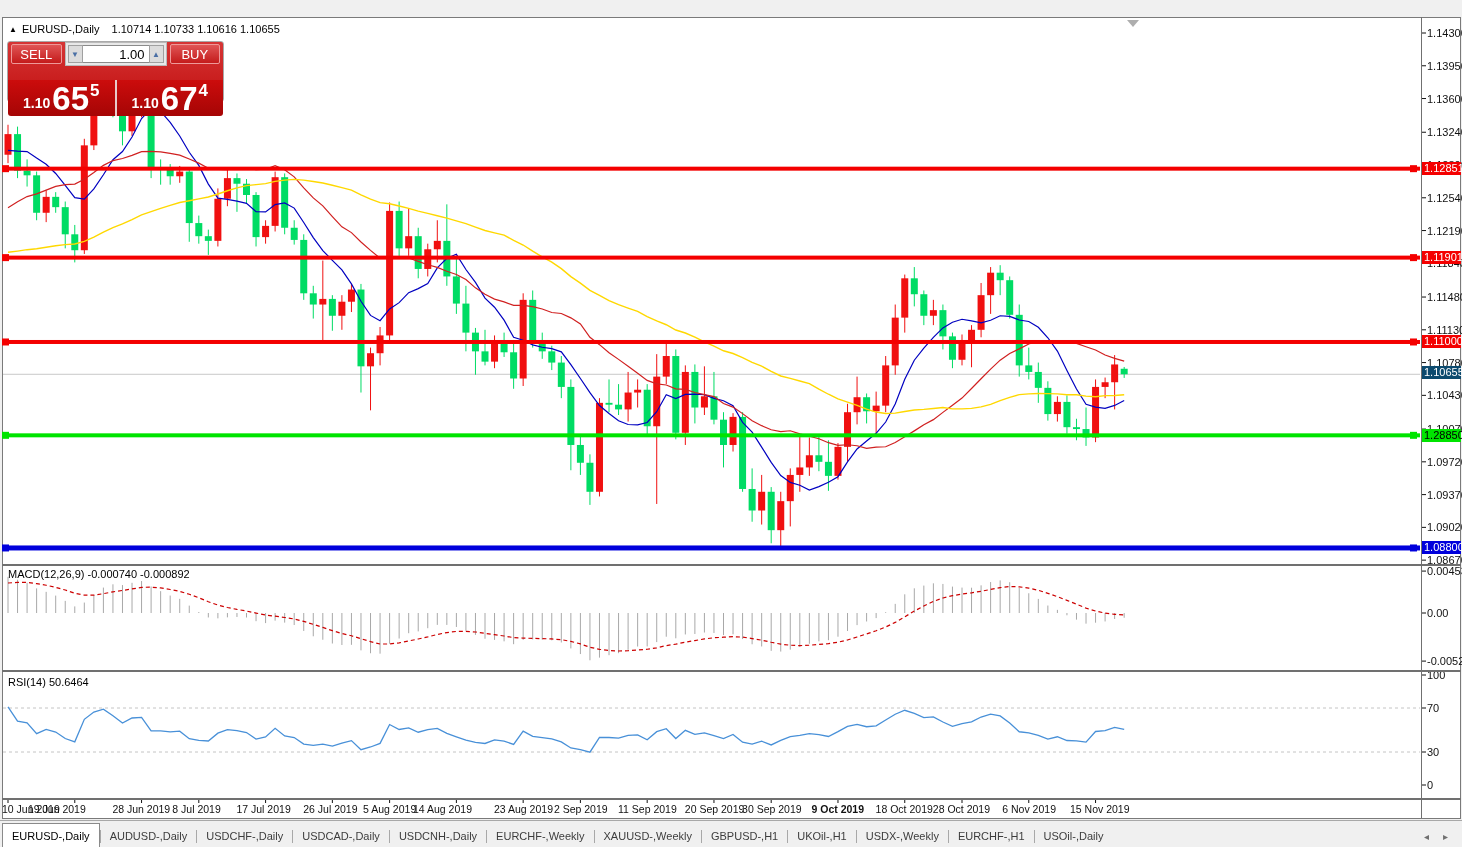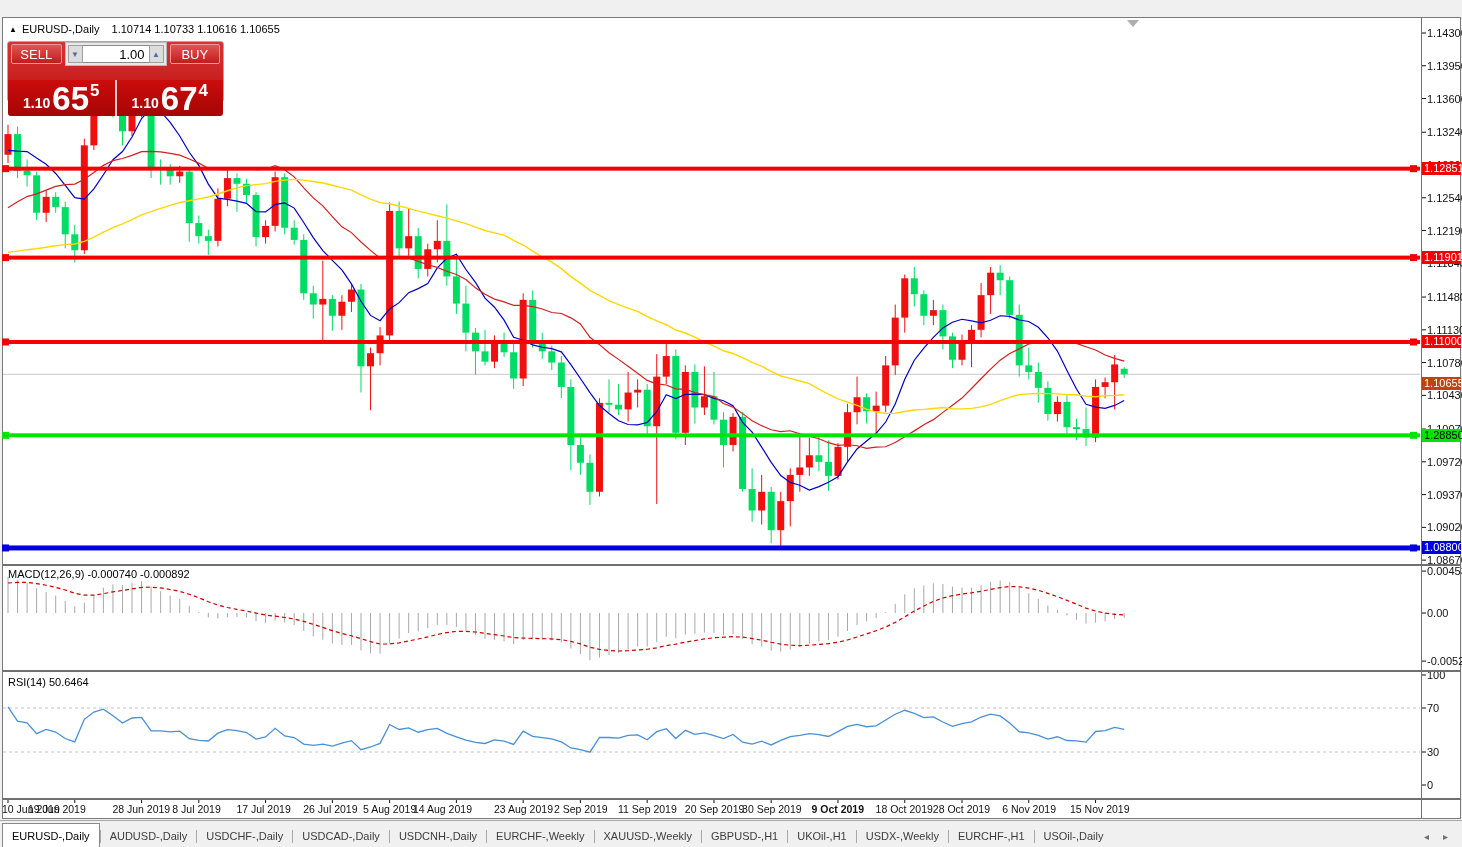--- a/index.html
+++ b/index.html
@@ -531,21 +531,21 @@
       <div class="ax-label" style="top: 655.094px;">-0.005205</div>
       <div class="ax-label" style="top: 669px;">100</div>
       <div class="ax-label" style="top: 702px;">70</div>
       <div class="ax-label" style="top: 746px;">30</div>
       <div class="ax-label" style="top: 779px;">0</div>
       <div class="ax-badge" style="top: 162.17px; background: rgb(244, 0, 0); color: rgb(255, 255, 255);">1.12851</div>
       <div class="ax-badge" style="top: 251.118px; background: rgb(244, 0, 0); color: rgb(255, 255, 255);">1.11901</div>
       <div class="ax-badge" style="top: 335.479px; background: rgb(244, 0, 0); color: rgb(255, 255, 255);">1.11000</div>
       <div class="ax-badge" style="top: 428.828px; background: rgb(0, 228, 0); color: rgb(0, 0, 0);">1.28850</div>
       <div class="ax-badge" style="top: 541.465px; background: rgb(0, 0, 220); color: rgb(255, 255, 255);">1.08800</div>
-      <div class="ax-badge" style="top: 377px; background: #c2410c; color: rgb(255, 255, 255);">1.10655</div>
+      <div class="ax-badge" style="top: 366px; background: #0c4a6e; color: rgb(255, 255, 255);">1.10655</div>
       <div class="date-label" style="left: 2px;">10 Jun 2019</div>
       <div class="date-label" style="left: 28px;">19 Jun 2019</div>
       <div class="date-label" style="left: 112.41px;">28 Jun 2019</div>
       <div class="date-label" style="left: 172.3px;">8 Jul 2019</div>
       <div class="date-label" style="left: 236.43px;">17 Jul 2019</div>
       <div class="date-label" style="left: 303.21px;">26 Jul 2019</div>
       <div class="date-label" style="left: 363.1px;">5 Aug 2019</div>
       <div class="date-label" style="left: 413px; text-align: right;">14 Aug 2019</div>
       <div class="date-label" style="left: 494.01px;">23 Aug 2019</div>
       <div class="date-label" style="left: 553.9px;">2 Sep 2019</div>

